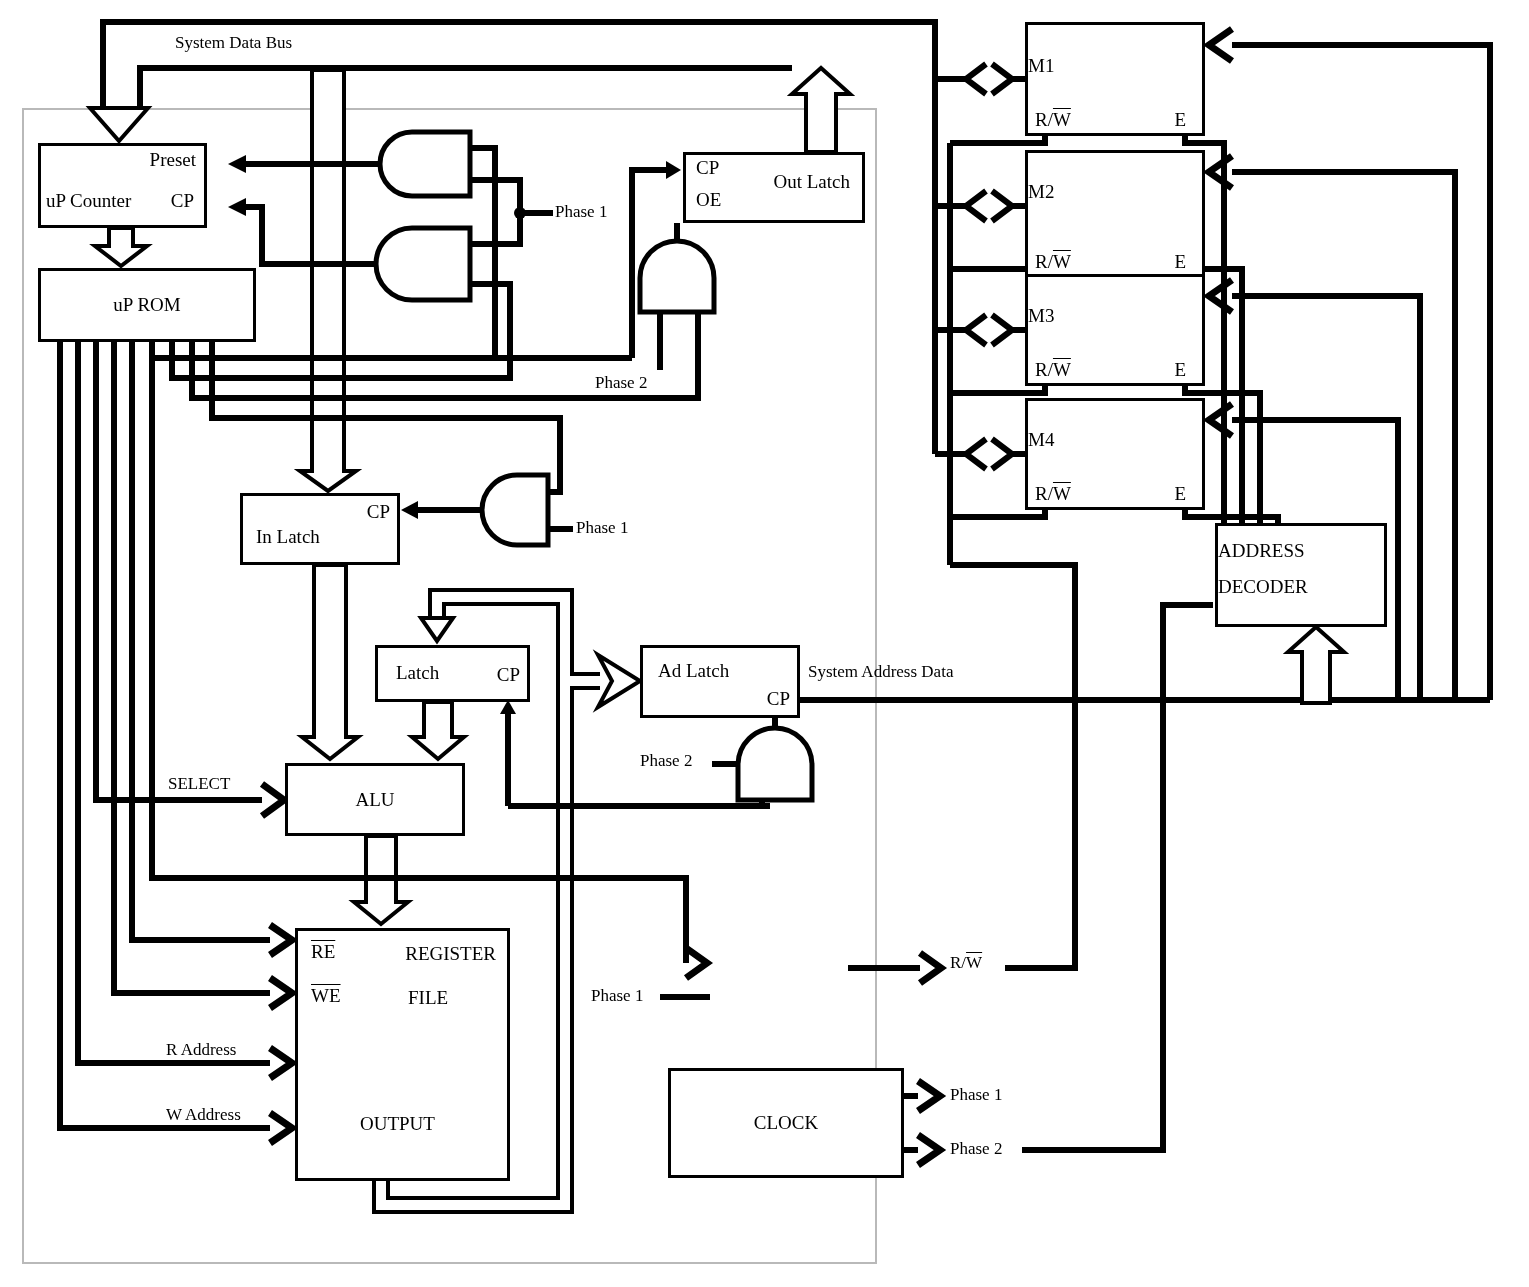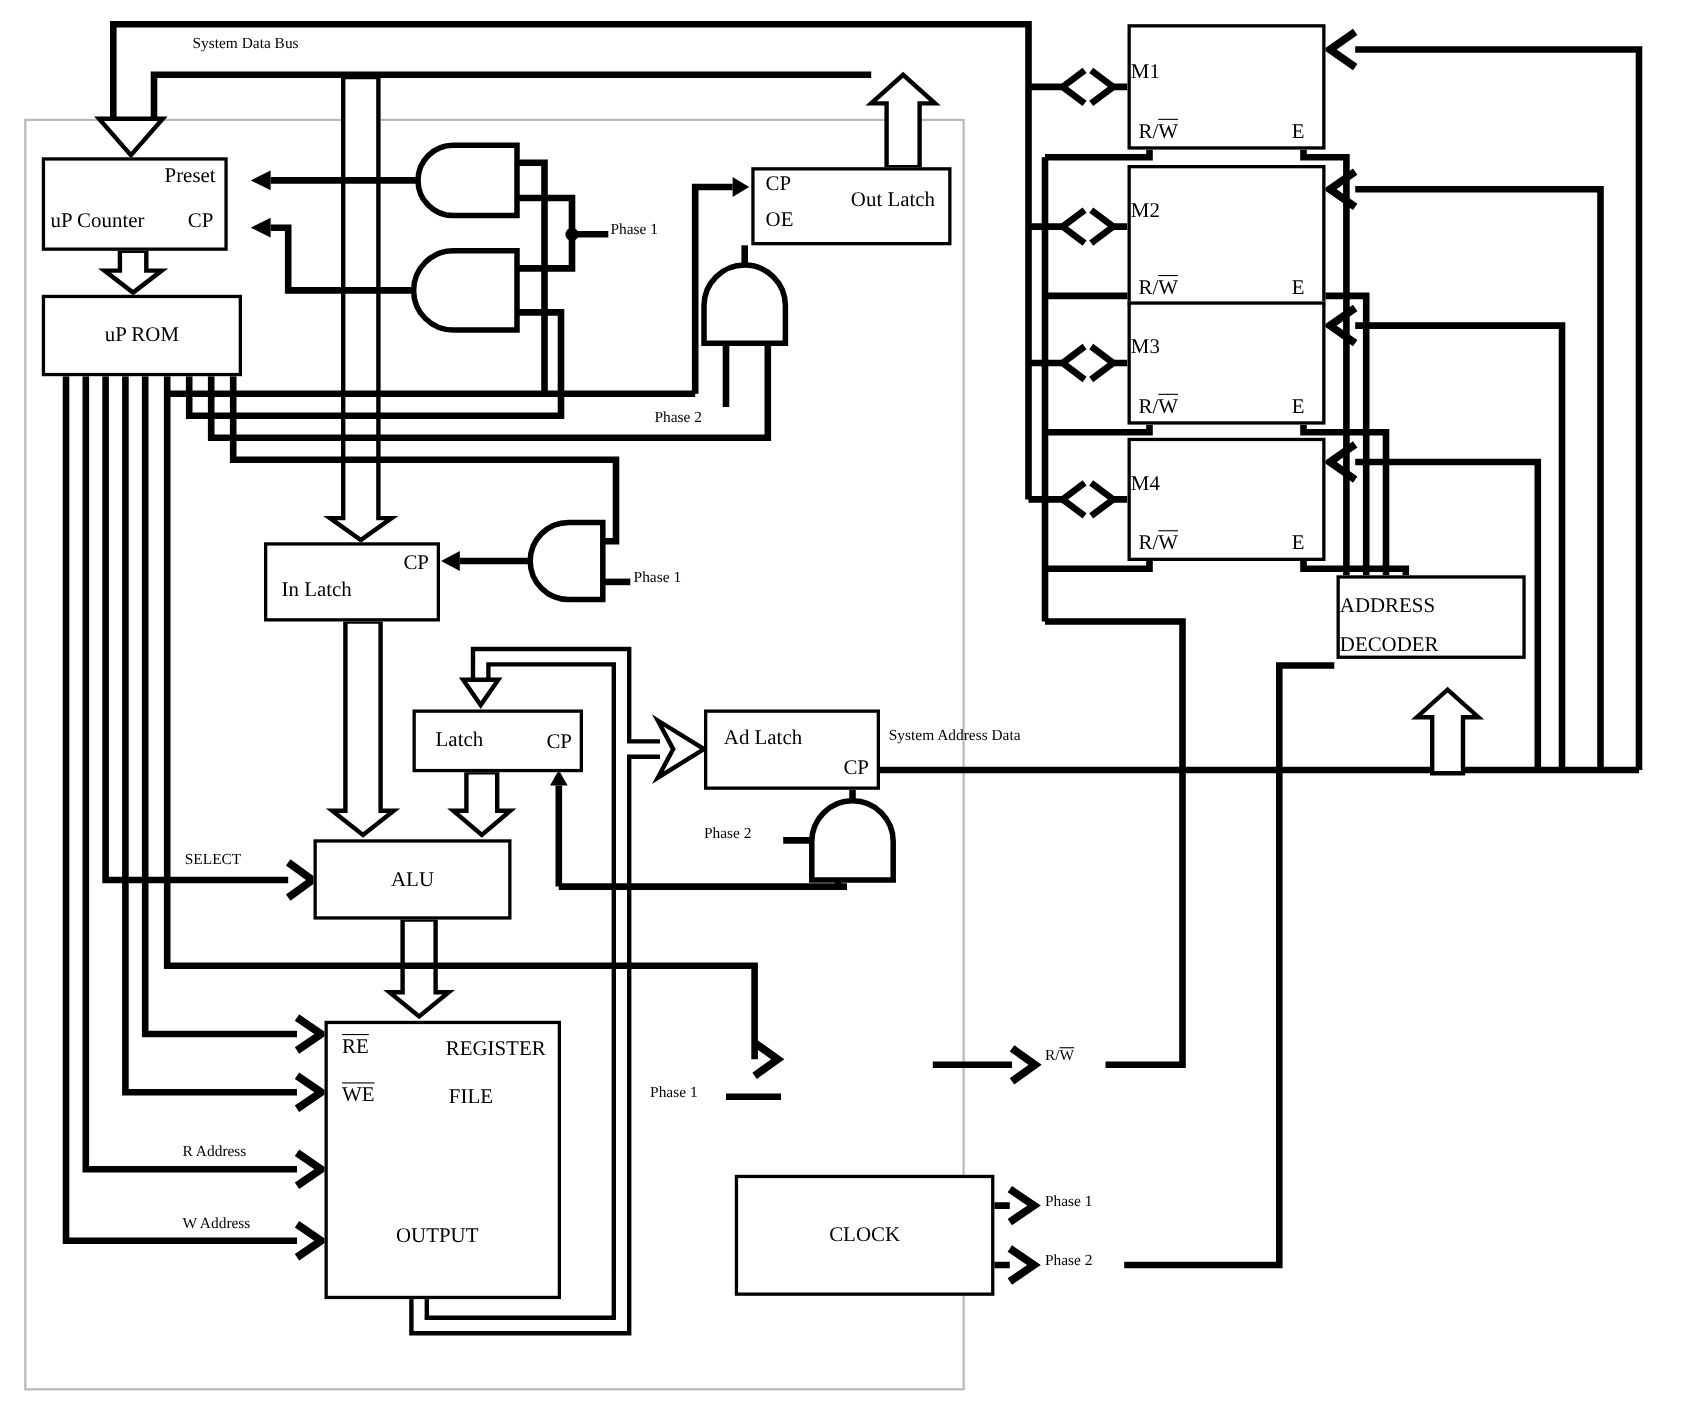--- a/index.html
+++ b/index.html
@@ -5,21 +5,21 @@
   html,body{margin:0;padding:0;background:#fff}
   .canvas{position:relative;width:1529px;height:1287px;background:#fff;
           font-family:"Liberation Serif","DejaVu Serif",serif;color:#000;overflow:hidden}
   .frame{position:absolute;left:22px;top:108px;width:851px;height:1152px;
          border:2px solid #b9b9b9;z-index:0}
   svg.wires{position:absolute;left:0;top:0;z-index:1}
   .box{position:absolute;border:3px solid #000;background:#fff;z-index:2;
        font-size:19px;box-sizing:border-box}
   .box .t{position:absolute;white-space:nowrap}
   .cflex{display:flex;align-items:center;justify-content:center}
-  .flabel{position:absolute;z-index:3;font-size:14px;white-space:nowrap}
+  .flabel{position:absolute;z-index:3;font-size:17px;white-space:nowrap}
   .ov{text-decoration:overline}
   .tc{left:0;right:0;}
 </style>
 </head>
 <body>
 
 <div class="canvas">
 
   <div class="frame"></div>
 
@@ -125,21 +125,21 @@
       <path d="M738,800 V765 A37,37 0 0 1 812,765 V800 Z"></path>
     </g>
   </svg>
 
   <div class="box" style="left:38px;top:143px;width:169px;height:85px">
     <span class="t" style="right:8px;top:3px">Preset</span>
     <span class="t" style="left:5px;top:44px">uP Counter</span>
     <span class="t" style="right:10px;top:44px">CP</span>
   </div>
 
-  <div class="box cflex" style="left:38px;top:268px;width:182px;height:74px">
+  <div class="box cflex" style="left:38px;top:268px;width:218px;height:74px">
     <span>uP ROM</span>
   </div>
 
   <div class="box" style="left:683px;top:152px;width:182px;height:71px">
     <span class="t" style="left:10px;top:2px">CP</span>
     <span class="t" style="left:10px;top:34px">OE</span>
     <span class="t" style="right:12px;top:16px">Out Latch</span>
   </div>
 
   <div class="box" style="left:240px;top:493px;width:160px;height:72px">
@@ -191,21 +191,21 @@
     <span class="t" style="left:7px;bottom:2px"><span>R/</span><span class="ov">W</span></span>
     <span class="t" style="right:16px;bottom:2px">E</span>
   </div>
 
   <div class="box" style="left:1025px;top:398px;width:180px;height:112px">
     <span class="t tc" style="top:28px">M4</span>
     <span class="t" style="left:7px;bottom:2px"><span>R/</span><span class="ov">W</span></span>
     <span class="t" style="right:16px;bottom:2px">E</span>
   </div>
 
-  <div class="box" style="left:1215px;top:523px;width:172px;height:76px">
+  <div class="box" style="left:1215px;top:523px;width:172px;height:104px">
     <span class="t tc" style="top:14px">ADDRESS</span>
     <span class="t tc" style="top:50px">DECODER</span>
   </div>
 
   <div class="flabel" style="left:175px;top:33px">System Data Bus</div>
   <div class="flabel" style="left:555px;top:202px">Phase 1</div>
   <div class="flabel" style="left:595px;top:373px">Phase 2</div>
   <div class="flabel" style="left:576px;top:518px">Phase 1</div>
   <div class="flabel" style="left:808px;top:662px">System Address Data</div>
   <div class="flabel" style="left:640px;top:751px">Phase 2</div>

